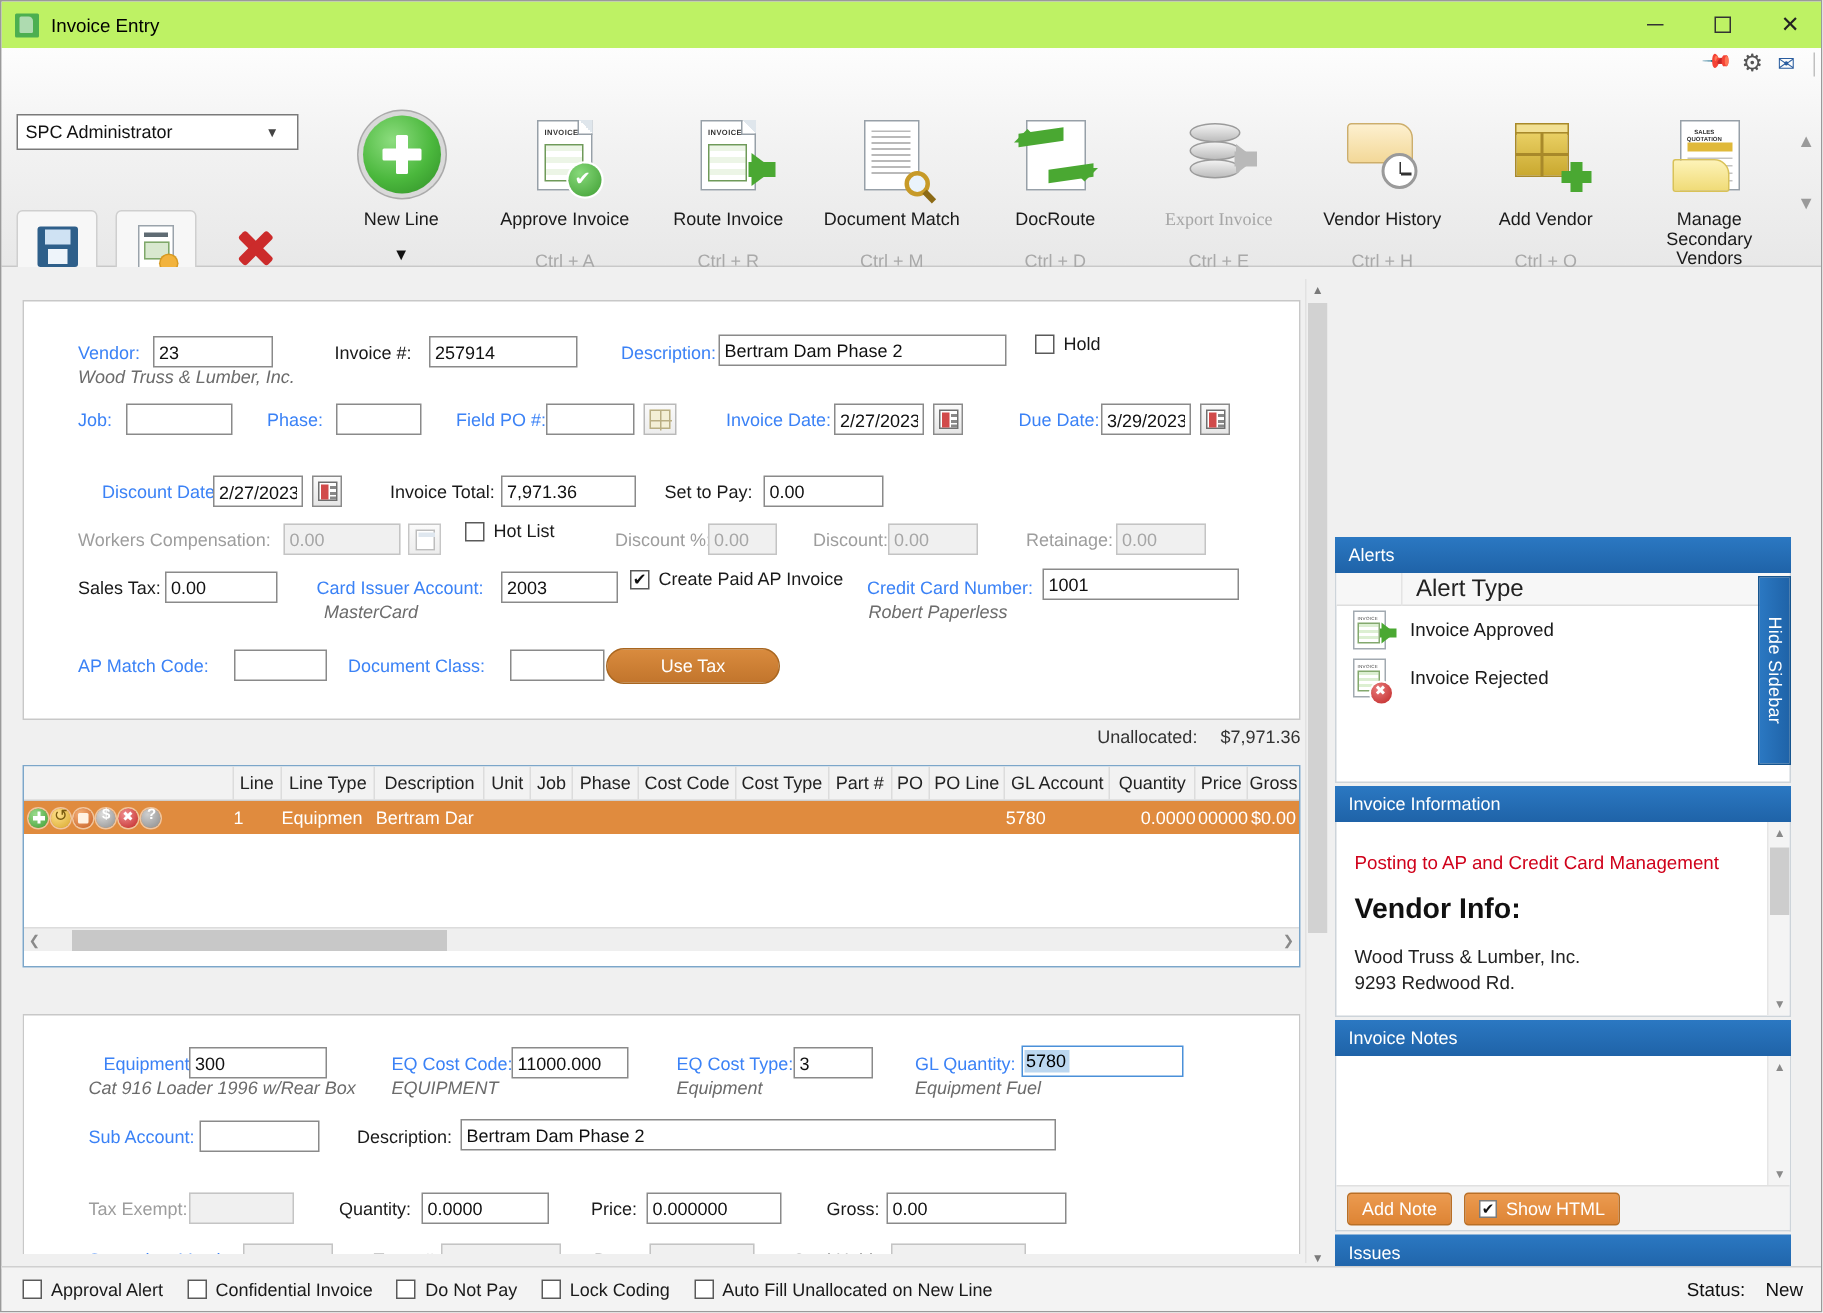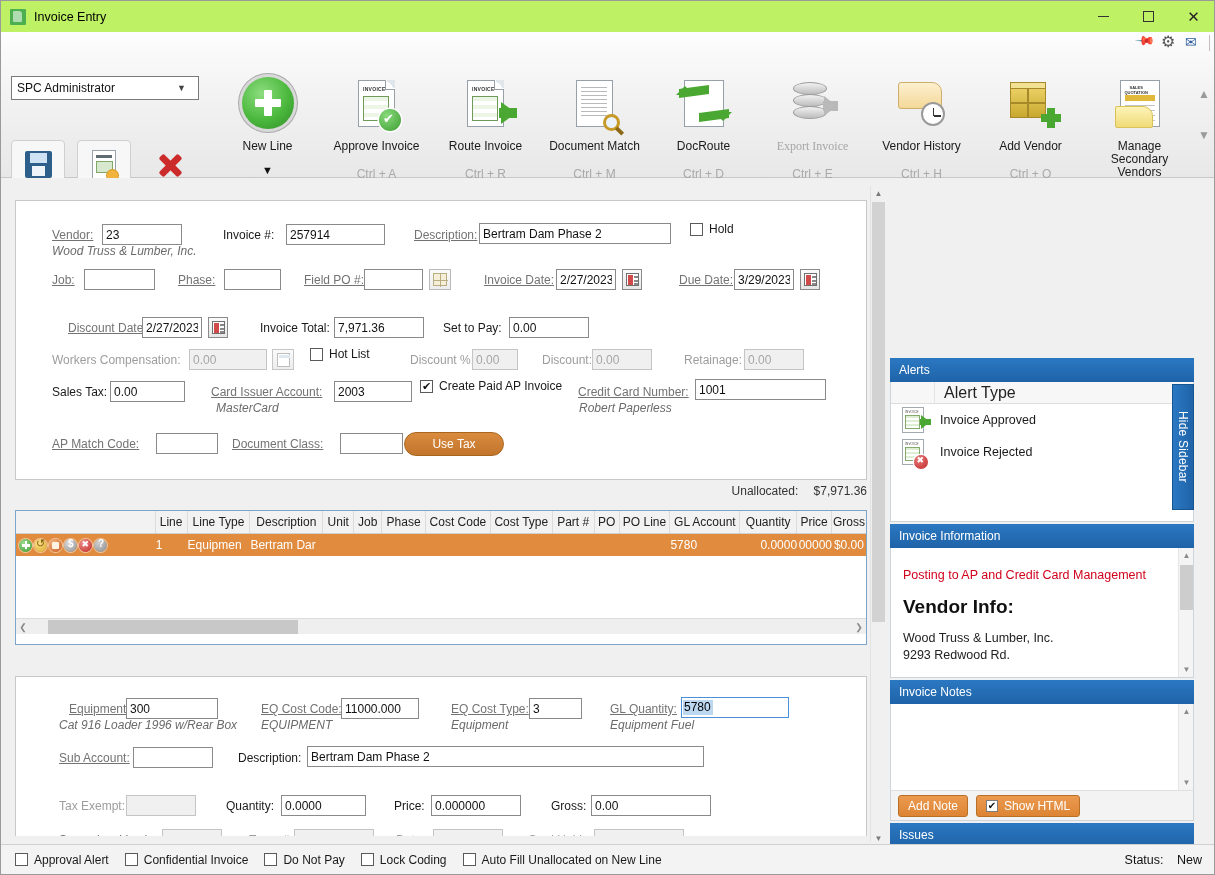--- a/index.html
+++ b/index.html
@@ -227,21 +227,21 @@
   .left-pane {
     position: absolute; left: 8px; top: 4px; width: 876px; height: 660px; overflow: hidden;
   }
   .panel {
     background: #fff; border: 1px solid #c8c8c8;
   }
 
   
   .hdr-panel { position: absolute; left: 6px; top: 18px; width: 852px; height: 280px; }
   .f-label { position: absolute; font-size: 12px; color: #1a1a1a; white-space: nowrap; }
-  .f-link { color: #737373; text-decoration: underline; cursor: pointer; }
+  .f-link { color: #3b82f6; cursor: pointer; }
   .f-label.dim { color: #9d9d9d; }
   .f-sub { position: absolute; font-size: 12px; font-style: italic; color: #6b6b6b; white-space: nowrap; }
   .f-input {
     position: absolute; height: 21px; border: 1px solid #8a8a8a; background: #fff;
     font-family: "Liberation Sans", sans-serif; font-size: 12px; padding: 1px 3px; color: #111;
   }
   .f-input.disabled { background: #f0f0f0; border-color: #c4c4c4; color: #a6a6a6; }
   .f-input.sel { border-color: #4a90d9; }
   .f-input.sel::selection { background: #bfd9f2; }
   .cal-btn {
@@ -265,21 +265,21 @@
   }
   .calc-ic{width:13px;height:14px;background:#fff;border:1px solid #bdbdbd;position:relative;}
   .calc-ic:before{content:"";position:absolute;left:1px;top:1px;width:11px;height:3px;background:#dfe7ef;}
 
   .cbox { position: absolute; display: flex; align-items: center; gap: 6px; font-size: 12px; }
   .cbox .bx {
     width: 13px; height: 13px; border: 1px solid #5a5a5a; background: #fff;
     display: flex; align-items: center; justify-content: center; font-size: 11px; color: #111;
   }
   .usetax-btn {
-    position: absolute; width: 100px; height: 24px; border-radius: 12px;
+    position: absolute; width: 116px; height: 24px; border-radius: 12px;
     background: linear-gradient(to bottom,#d98b3e,#c2752c); border: 1px solid #a9661f;
     color: #fff; font-size: 12px; display: flex; align-items: center; justify-content: center;
   }
   .unalloc {
     position: absolute; right: 18px; top: 302px; font-size: 12px; color: #333;
   }
   .unalloc b { font-weight: normal; margin-left: 12px; }
 
   
   .grid-panel { position: absolute; left: 6px; top: 328px; width: 852px; height: 135px;

